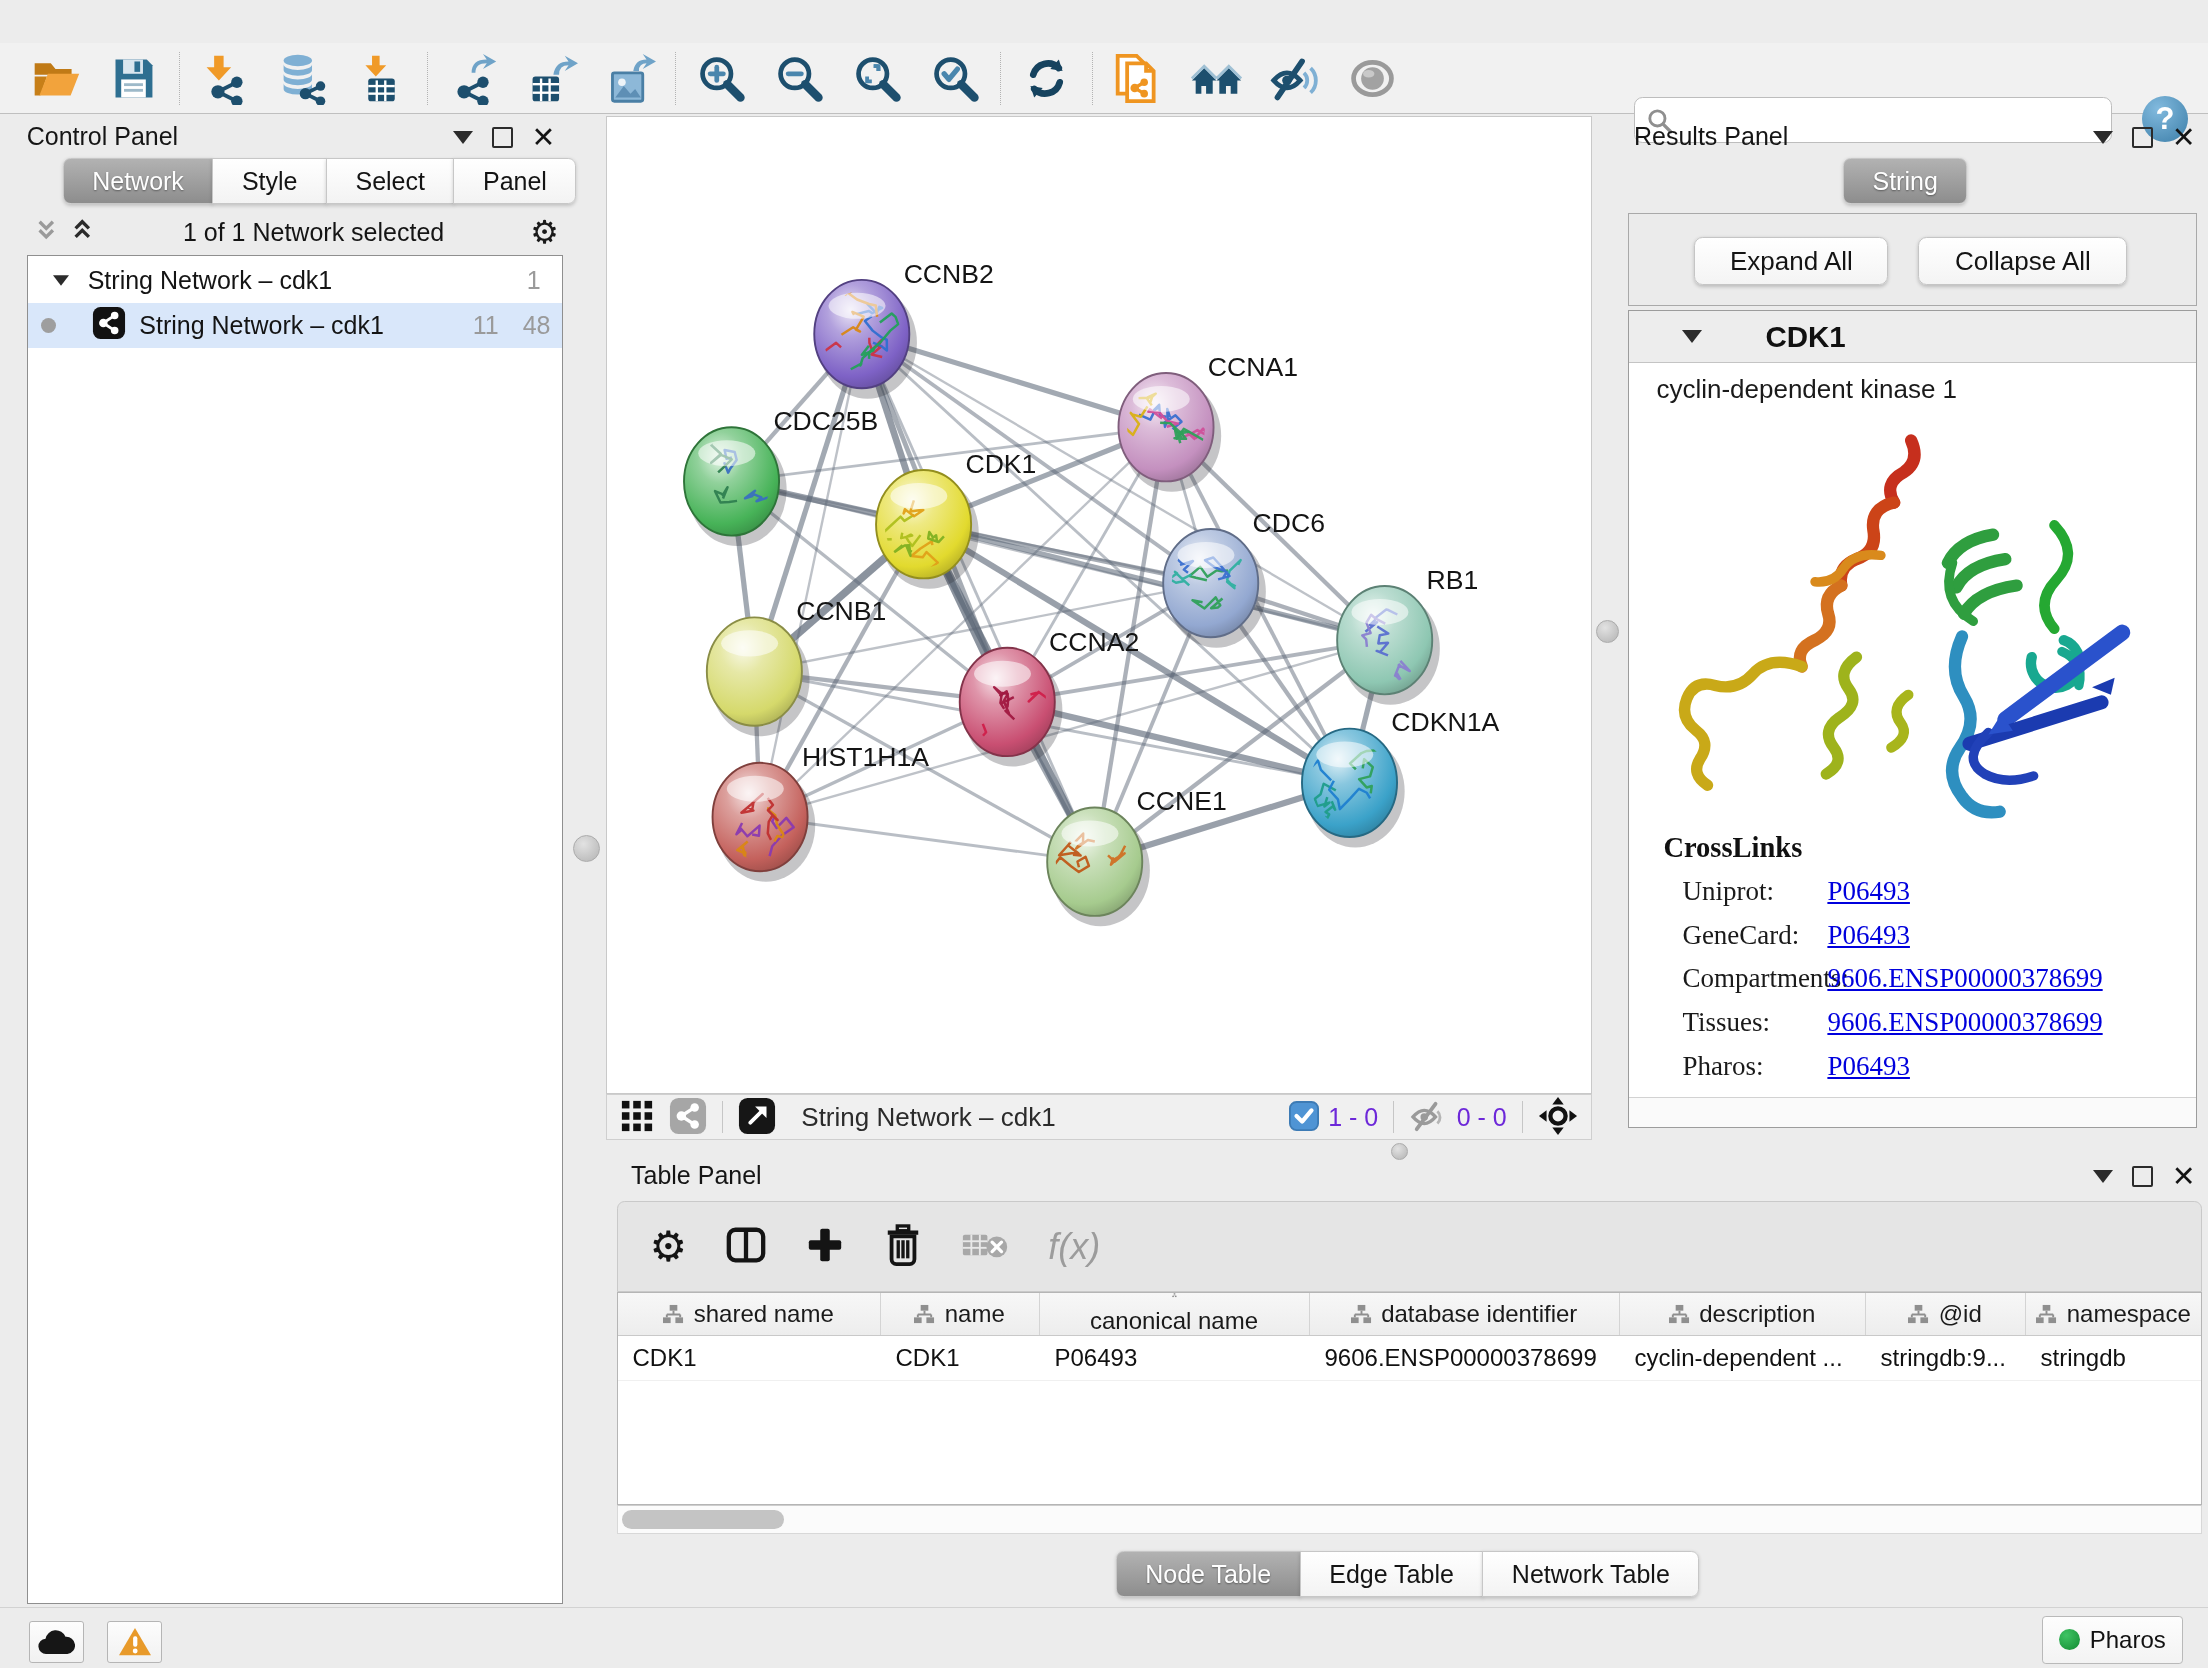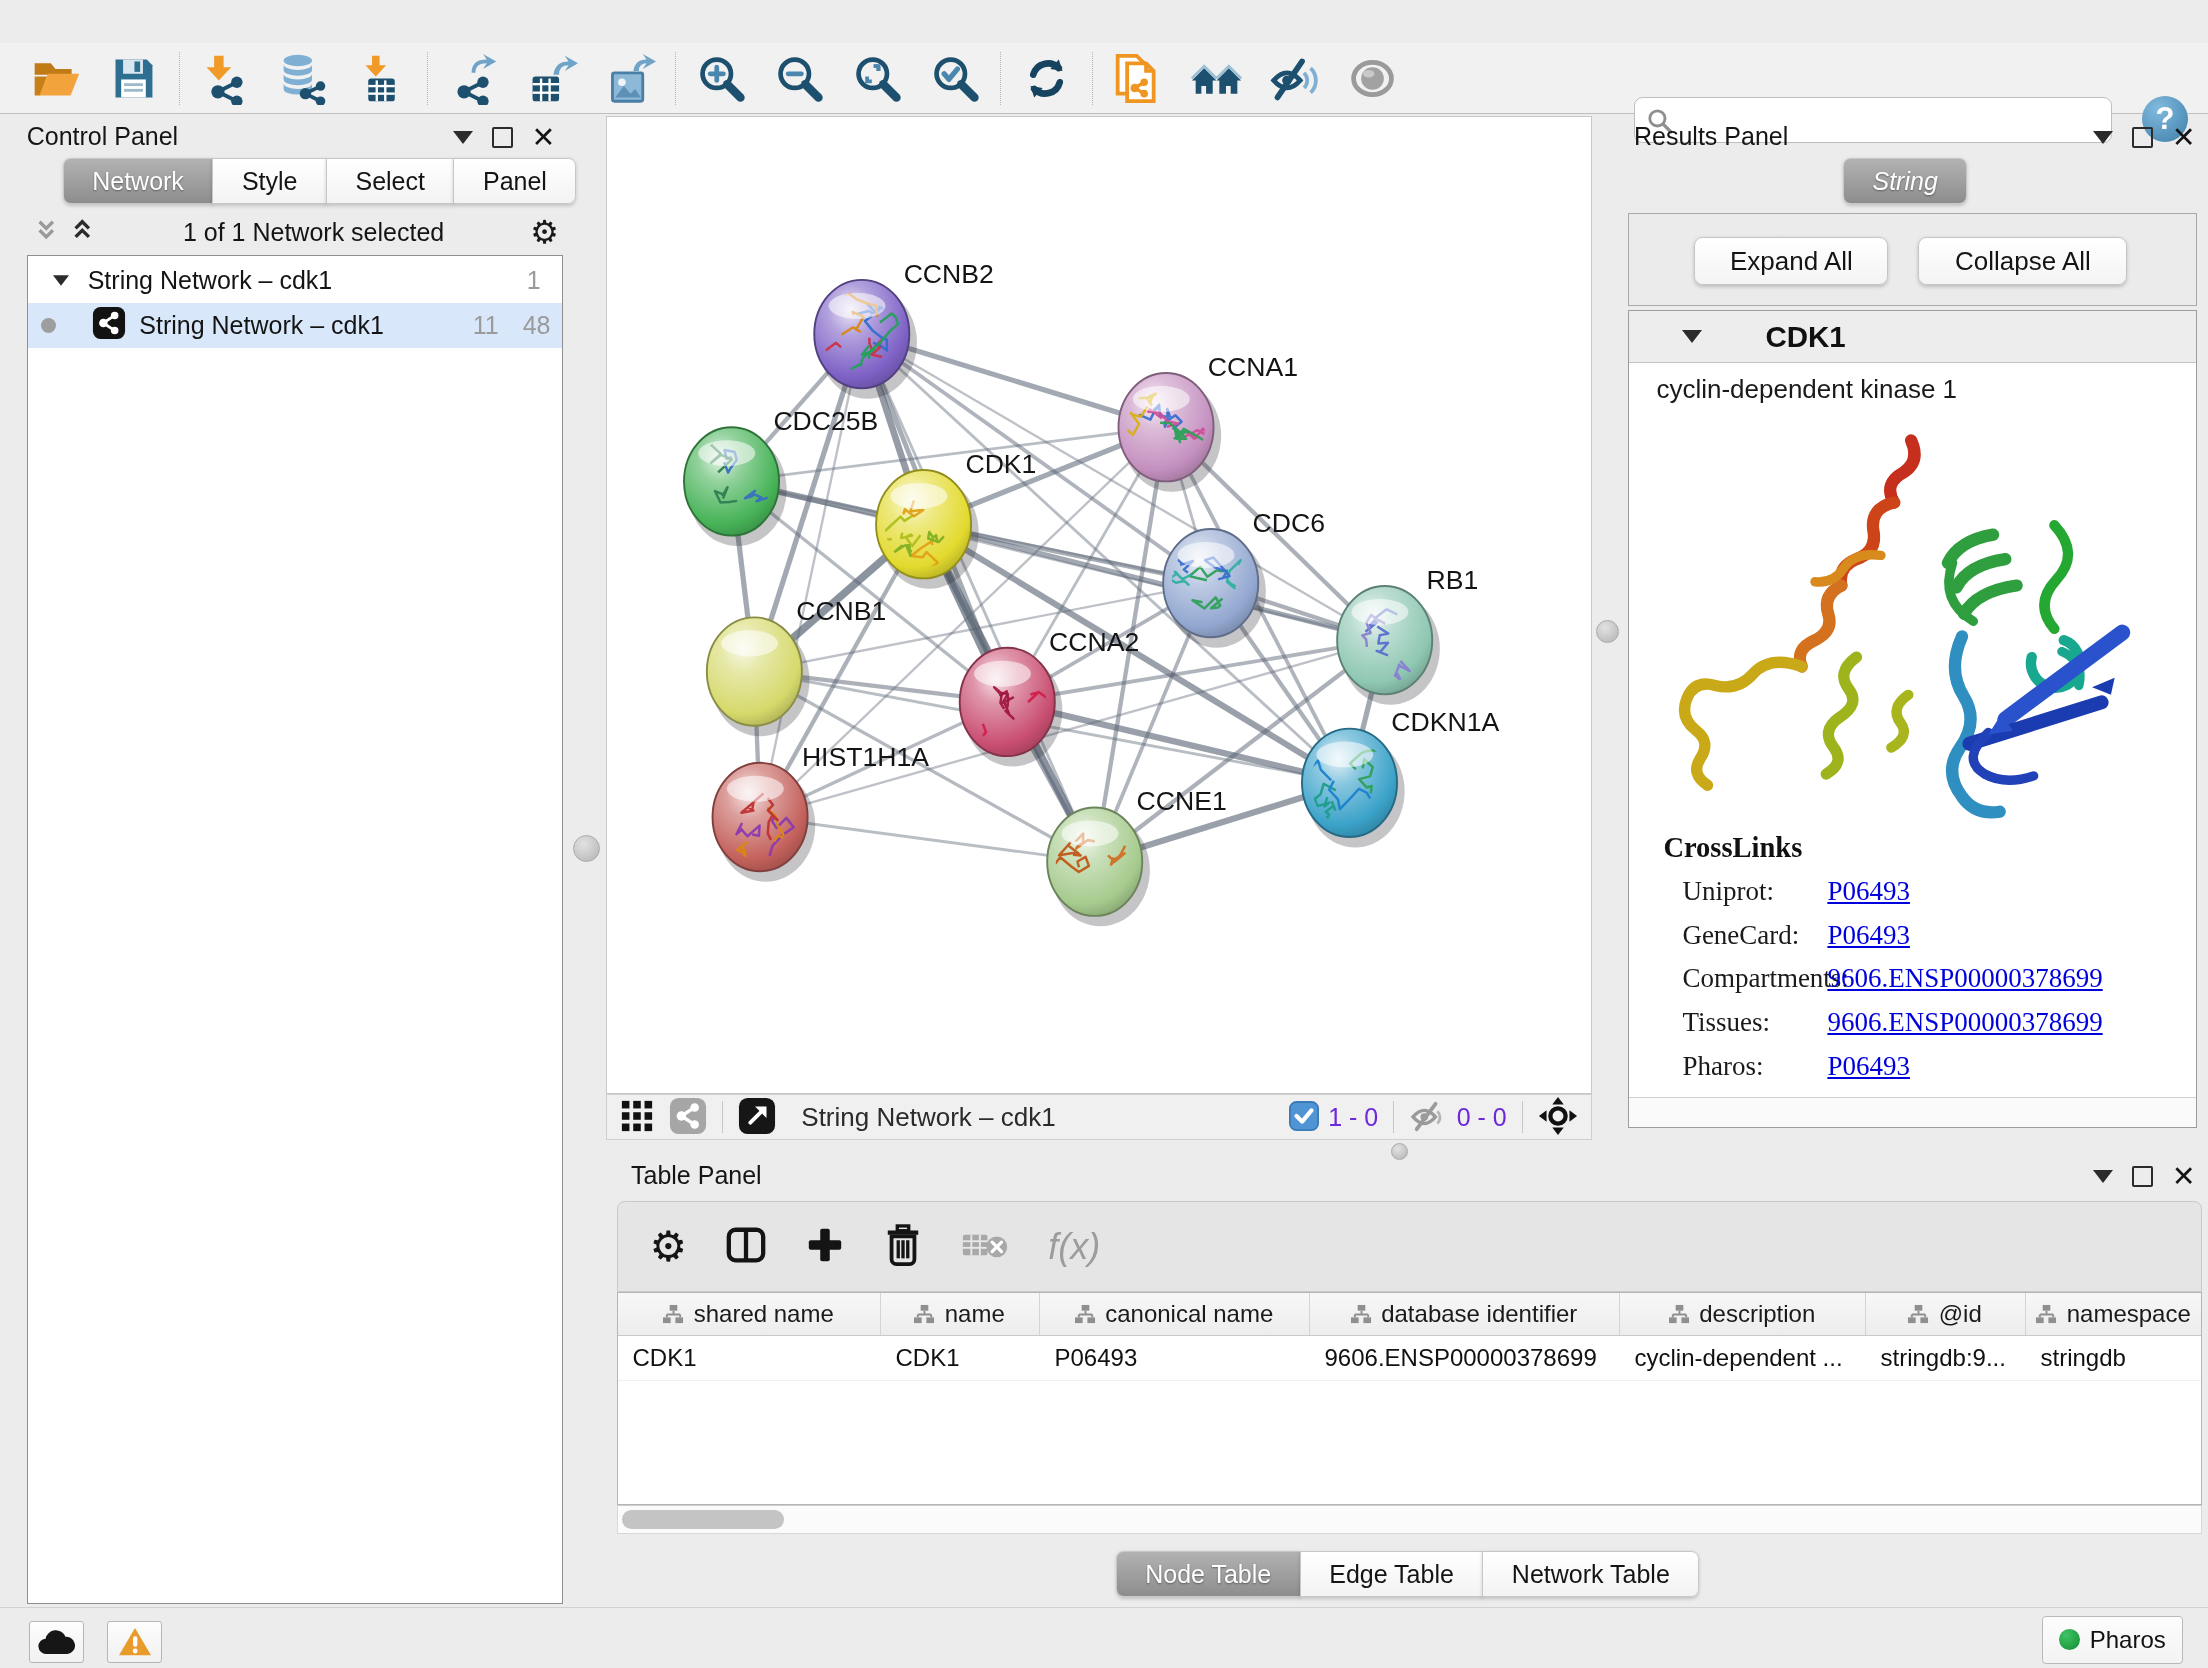--- a/index.html
+++ b/index.html
@@ -761,21 +761,21 @@
   <div id="results-panel">
     <div class="abs" style="left:17px;top:5.7px;">
       <span class="ptitle">Results Panel</span>
     </div>
     <div class="winctl abs" style="right:13.3px;top:7.6px;">
       <span class="tri"></span>
       <span class="sqr"></span>
       <span class="xx">✕</span>
     </div>
     <div id="rp-stringtab">
-      <div class="tabbtn active" style="border-radius:7.6px;font-style:italic;">String</div>
+      <div class="tabbtn active" style="border-radius:7.6px;">String</div>
     </div>
     <div id="rp-topbox">
       <div class="rbtn" style="left:65px;width:192px;">Expand All</div>
       <div class="rbtn" style="left:289px;width:207px;">Collapse All</div>
     </div>
     <div id="rp-content">
       <div id="rp-gene-header">
         <span class="tri" style="margin-left:53px;"></span>
         <span style="margin-left:63px;font-size:29.5px;font-weight:bold;color:#111;">CDK1</span>
       </div>
@@ -906,21 +906,21 @@
                 <rect x="7" y="1" width="8" height="6"></rect>
                 <rect x="0" y="14" width="8" height="6"></rect>
                 <rect x="13" y="14" width="8" height="6"></rect>
               </g>
               <g stroke="#8f8f8f" stroke-width="2" fill="none">
                 <path d="M11 7 v4 M4 11 h14 M4 11 v3 M18 11 v3"></path>
               </g>
             </svg>
             <span>name</span>
           </div>
-          <div class="hcell" style="width: 270px;">
+          <div class="hcell" style="width: 270px; flex-direction: column;">
             <svg width="21" height="21" viewBox="0 0 22 22">
               <g fill="#8f8f8f">
                 <rect x="7" y="1" width="8" height="6"></rect>
                 <rect x="0" y="14" width="8" height="6"></rect>
                 <rect x="13" y="14" width="8" height="6"></rect>
               </g>
               <g stroke="#8f8f8f" stroke-width="2" fill="none">
                 <path d="M11 7 v4 M4 11 h14 M4 11 v3 M18 11 v3"></path>
               </g>
             </svg>

